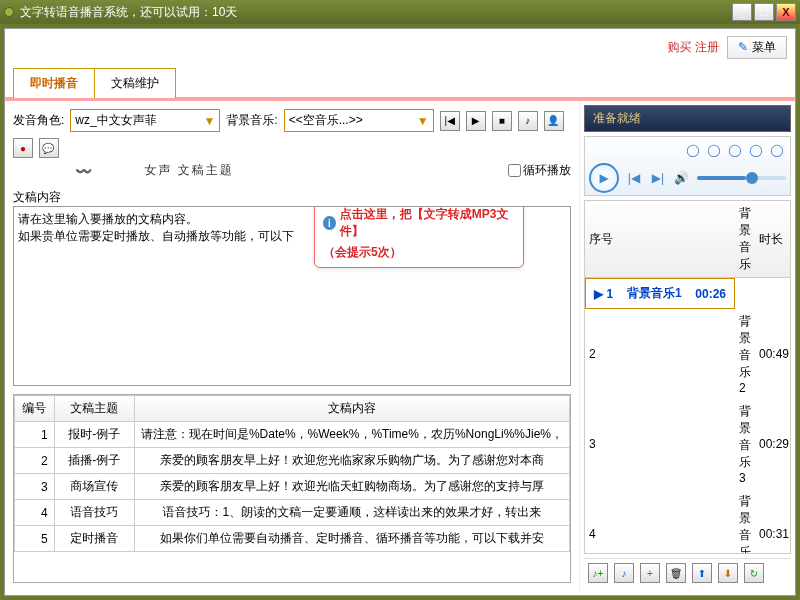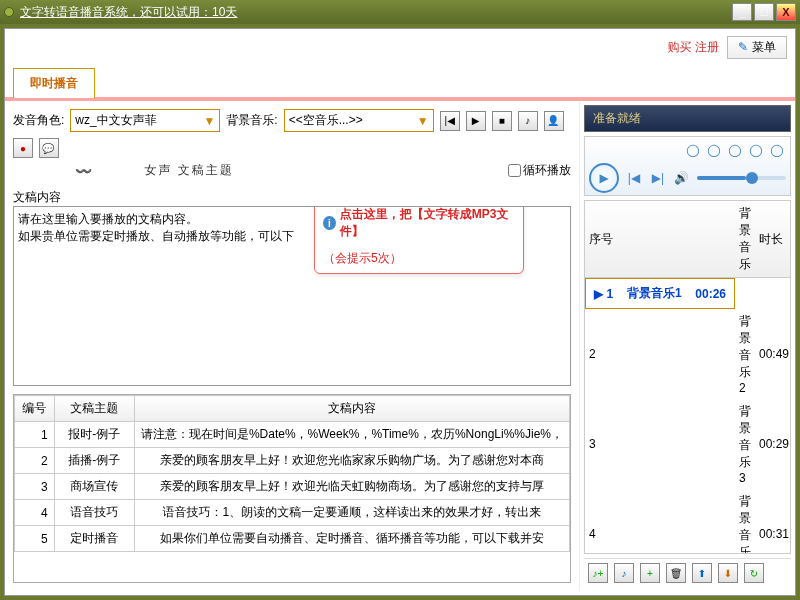--- a/index.html
+++ b/index.html
@@ -1,19 +1,19 @@
 <!DOCTYPE html>
 <html><head>
 <meta charset="utf-8">
 <style>
 * { box-sizing: border-box; margin: 0; padding: 0; font-family: "Microsoft YaHei", SimSun, sans-serif; font-size: 12px; }
 body { background: #6b7a2e; width: 800px; height: 600px; overflow: hidden; }
 .titlebar { height: 24px; background: linear-gradient(#7a8a3a, #5a6a28); display: flex; align-items: center; padding: 0 4px; color: #fff; }
 .titlebar .dot { width: 10px; height: 10px; border-radius: 50%; background: #9db040; border: 1px solid #4a5a20; margin-right: 6px; }
-.titlebar .title { flex: 1; text-decoration: underline; }
+.titlebar .title { flex: 1; }
 .winbtns { display: flex; gap: 2px; }
 .winbtn { width: 20px; height: 18px; display: flex; align-items: center; justify-content: center; border: 1px solid #888; background: linear-gradient(#fff,#ddd); cursor: pointer; font-weight: bold; font-size: 11px; }
 .winbtn.close { background: linear-gradient(#ff8,#f44); color: #600; }
 .outer { background: #fff; margin: 4px; height: 568px; border: 1px solid #999; position: relative; }
 .topbar { height: 36px; display: flex; align-items: center; justify-content: flex-end; padding: 0 8px; gap: 8px; }
 .topbar a { color: #c33; text-decoration: none; }
 .menubtn { border: 1px solid #bbb; background: linear-gradient(#fff,#eee); padding: 2px 10px; display: flex; align-items: center; gap: 4px; cursor: pointer; }
 .tabs { display: flex; border-bottom: 4px solid #fca5a5; padding-left: 8px; margin-top: 2px; }
 .tab { padding: 6px 16px; border: 1px solid #c90; border-bottom: none; background: #fff; margin-right: -1px; cursor: pointer; position: relative; top: 1px; }
 .tab.active { color: #c60; font-weight: bold; background: #fff; z-index: 2; }
@@ -23,21 +23,21 @@
 .row1 { display: flex; align-items: center; gap: 6px; margin-bottom: 4px; flex-wrap: wrap; }
 .sel { border: 1px solid #c80; background: #fff; padding: 2px 4px; width: 150px; display: flex; justify-content: space-between; align-items: center; cursor: pointer; }
 .sel .arrow { color: #c80; }
 .iconbtn { width: 20px; height: 20px; border: 1px solid #888; background: linear-gradient(#fff,#e0e0e0); display: inline-flex; align-items: center; justify-content: center; cursor: pointer; font-size: 10px; }
 .mouth { color: #b00; font-size: 14px; }
 .hint { color: #333; letter-spacing: 2px; }
 .texthdr { margin-top: 6px; }
 .textarea { border: 1px solid #999; height: 180px; padding: 4px; background: #fff; overflow: hidden; position: relative; }
 .callout { position: absolute; left: 300px; top: -8px; width: 210px; border: 1px solid #e66; background: #fff; border-radius: 6px; padding: 6px 8px; box-shadow: 0 2px 4px rgba(0,0,0,0.1); }
 .callout .l1 { color: #d22; font-weight: bold; display: flex; align-items: center; gap: 4px; }
-.callout .l2 { color: #d22; margin-top: 10px; }
+.callout .l2 { color: #d22; margin-top: 4px; font-weight: bold; }
 .callout .info { width: 14px; height: 14px; border-radius: 50%; background: #48c; color: #fff; display: inline-flex; align-items: center; justify-content: center; font-size: 10px; }
 .table { border: 1px solid #aaa; margin-top: 8px; flex: 1; overflow: hidden; }
 .table table { width: 100%; border-collapse: collapse; }
 .table th, .table td { border: 1px solid #ccc; padding: 4px 6px; text-align: center; white-space: nowrap; overflow: hidden; }
 .table th { background: linear-gradient(#fff,#eee); font-weight: normal; }
 .table td.num { text-align: right; width: 40px; }
 .rtitle { background: linear-gradient(#3a4a6a,#1a2a4a); color: #dc8; padding: 4px 8px; border: 1px solid #666; }
 .player { border: 1px solid #ccc; background: linear-gradient(#fff,#e8f0f8); height: 60px; margin-top: 4px; padding: 4px; }
 .player .prow { display: flex; align-items: center; gap: 6px; }
 .pbtn { width: 30px; height: 30px; border-radius: 50%; border: 2px solid #48c; display: flex; align-items: center; justify-content: center; color: #48c; cursor: pointer; background: radial-gradient(#fff,#e0f0ff); }
@@ -71,20 +71,21 @@
   <div class="topbar">
     <a href="#">购买 注册</a>
     <div class="menubtn">
       <span style="color:#06c">✎</span>
       <span>菜单</span>
     </div>
   </div>
 
   <div class="tabs">
     <div class="tab active">即时播音</div>
+    <div class="tab">文稿维护</div>
   </div>
 
   <div class="mainrow">
     <div class="left">
       <div class="row1">
         <span>发音角色:</span>
         <div class="sel">
           <span>wz_中文女声菲</span>
           <span class="arrow">▼</span>
         </div>

